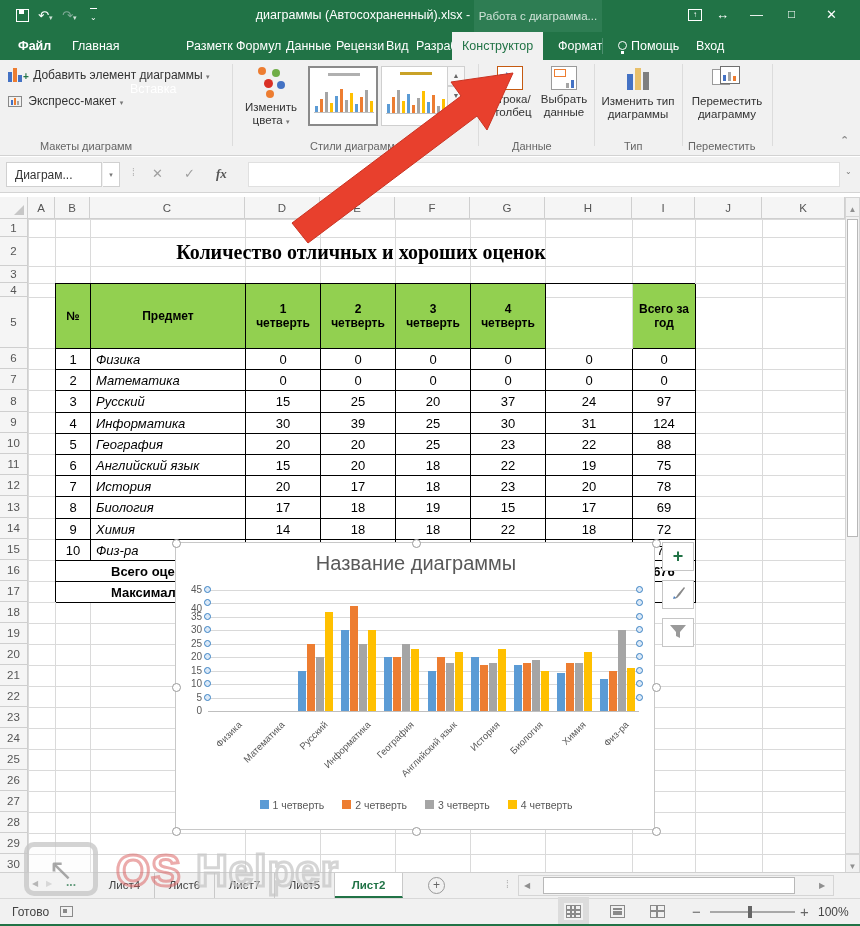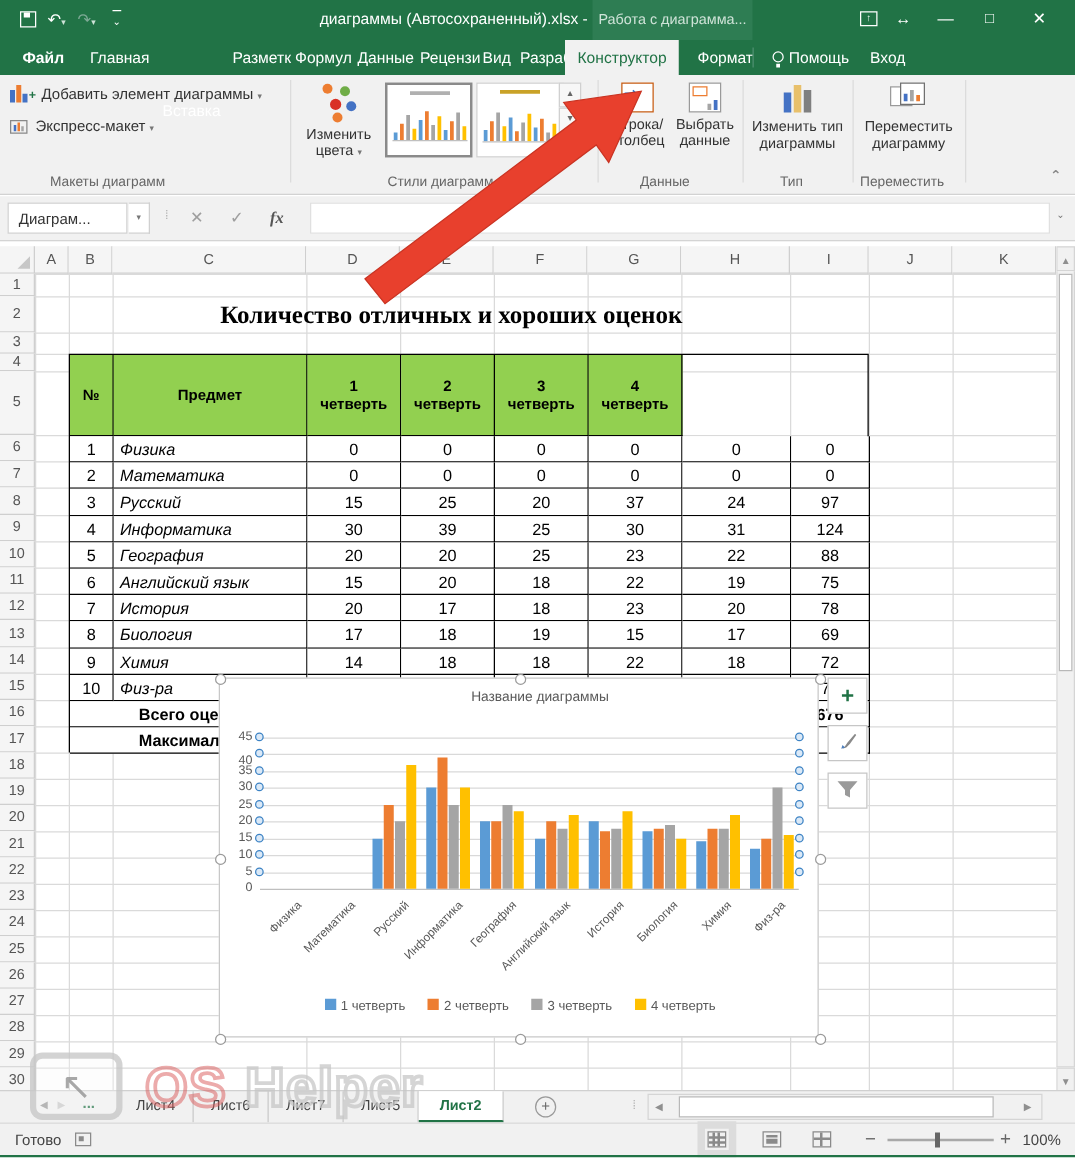--- a/index.html
+++ b/index.html
@@ -61,21 +61,21 @@
   #select-all::after { content:""; position:absolute; right:3px; bottom:3px; border-left:10px solid transparent; border-bottom:10px solid #c7c7c7; }
   .gridline { position:absolute; background:#dadada; }
   #ws-title { position:absolute; font-family:"Liberation Serif","DejaVu Serif",serif; font-weight:bold; font-size:20px; color:#000; text-align:center; }
   .tcell { position:absolute; border-right:1px solid #000; border-bottom:1px solid #000; font-size:13px; color:#000; display:flex; align-items:center; justify-content:center; background:#fff; }
   .tcell.hdr { background:#92D050; font-weight:bold; font-size:12px; line-height:14px; text-align:center; padding:1px 2px; }
   .tcell.name { justify-content:flex-start; padding-left:5px; font-style:italic; }
   .tcell.boldl { justify-content:flex-start; font-weight:bold; }
 
   
   #chart { position:absolute; left:175px; top:349px; width:480px; height:288px; background:#fff; border:1px solid #c8c8c8; z-index:5; }
-  #chart-title { position:absolute; left:16px; top:9px; width:480px; text-align:center; font-size:11px; color:#595959; }
+  #chart-title { position:absolute; left:0; top:9px; width:480px; text-align:center; font-size:20px; color:#595959; }
   .cgrid { position:absolute; height:1px; background:#d9d9d9; }
   .caxis { position:absolute; height:1px; background:#bfbfbf; }
   .ytick { position:absolute; width:22px; text-align:right; font-size:10px; color:#595959; }
   .gdot { position:absolute; width:7px; height:7px; border-radius:50%; background:#dbe9f7; border:1.4px solid #3b82c4; }
   .bar { position:absolute; }
   .xlab { position:absolute; width:92px; text-align:right; font-size:9.5px; color:#595959; transform:rotate(-45deg); transform-origin:100% 0; white-space:nowrap; }
   .legend { position:absolute; left:0; width:480px; display:flex; justify-content:center; gap:18px; font-size:10.5px; color:#595959; }
   .legend .sq { display:inline-block; width:9px; height:9px; margin-right:4px; }
   .handle { position:absolute; width:9px; height:9px; border-radius:50%; background:#fff; border:1px solid #9a9a9a; z-index:6; }
   .chart-sidebtn { position:absolute; width:32px; height:29px; background:#fff; border:1px solid #c6c6c6; z-index:6; text-align:center; }
@@ -345,20 +345,21 @@
           <div>четверть</div>
         </div>
         <div class="tcell hdr" style="left: 340px; top: 0px; width: 75px; height: 65px; flex-direction: column;">
           <div>3</div>
           <div>четверть</div>
         </div>
         <div class="tcell hdr" style="left: 415px; top: 0px; width: 75px; height: 65px; flex-direction: column;">
           <div>4</div>
           <div>четверть</div>
         </div>
+        <div class="tcell hdr" style="left: 577px; top: 0px; width: 63px; height: 65px;">Всего за год</div>
         <div class="tcell" style="left: 0px; top: 65px; width: 35px; height: 21px;">1</div>
         <div class="tcell name" style="left: 35px; top: 65px; width: 155px; height: 21px;">Физика</div>
         <div class="tcell" style="left: 190px; top: 65px; width: 75px; height: 21px;">0</div>
         <div class="tcell" style="left: 265px; top: 65px; width: 75px; height: 21px;">0</div>
         <div class="tcell" style="left: 340px; top: 65px; width: 75px; height: 21px;">0</div>
         <div class="tcell" style="left: 415px; top: 65px; width: 75px; height: 21px;">0</div>
         <div class="tcell" style="left: 490px; top: 65px; width: 87px; height: 21px;">0</div>
         <div class="tcell" style="left: 577px; top: 65px; width: 63px; height: 21px;">0</div>
         <div class="tcell" style="left: 0px; top: 86px; width: 35px; height: 21px;">2</div>
         <div class="tcell name" style="left: 35px; top: 86px; width: 155px; height: 21px;">Математика</div>

